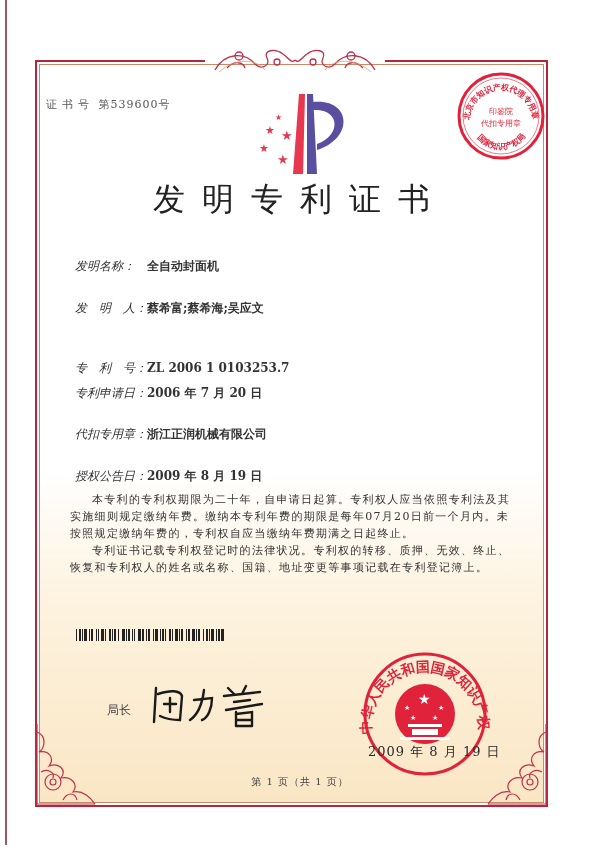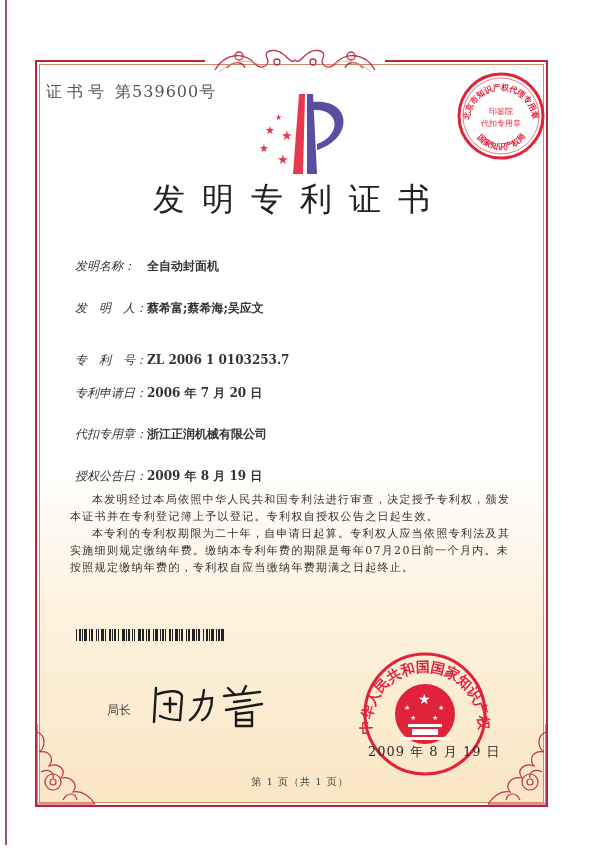--- a/index.html
+++ b/index.html
@@ -21,21 +21,21 @@
     box-sizing: border-box;
   }
   .top-ornament {
     position: absolute; left: 205px; top: 44px; width: 180px; height: 32px;
   }
   .corner { position: absolute; width: 70px; height: 90px; }
   .corner.bl { left: 33px; top: 722px; }
   .corner.br { left: 480px; top: 722px; transform: scaleX(-1); }
 
   .cert-no {
-    position: absolute; left: 46px; top: 82px; font-size: 16px; color: #555;
+    position: absolute; left: 46px; top: 97px; font-size: 11px; color: #555;
     letter-spacing: 1px;
   }
   .cert-no .label { letter-spacing: 5px; }
 
   .seal-top {
     position: absolute; left: 455px; top: 70px; width: 92px; height: 92px;
   }
   .logo { position: absolute; left: 255px; top: 90px; width: 100px; height: 90px; }
 
   .title {
@@ -159,36 +159,36 @@
 </svg>
 
 <div class="title">发明专利证书</div>
 
 <div class="field" style="top:258px;">
   <span class="k">发明名称：</span><span class="v">全自动封面机</span>
 </div>
 <div class="field" style="top:300px;">
   <span class="k">发　明　人：</span><span class="v">蔡希富;蔡希海;吴应文</span>
 </div>
-<div class="field" style="top:352px;">
+<div class="field" style="top:360px;">
   <span class="k">专　利　号：</span><span class="v">ZL 2006 1 0103253.7</span>
 </div>
 <div class="field" style="top:385px;">
   <span class="k">专利申请日：</span><span class="v">2006 年 7 月 20 日</span>
 </div>
 <div class="field" style="top:426px;">
   <span class="k">代扣专用章：</span><span class="v">浙江正润机械有限公司</span>
 </div>
 <div class="field" style="top:468px;">
   <span class="k">授权公告日：</span><span class="v">2009 年 8 月 19 日</span>
 </div>
 
 <div class="body-text">
-  <p>本发明经过本局依照中华人民共和国专利法进行审查，决定授予专利权，颁发本证书并在专利登记簿上予以登记。专利权自授权公告之日起生效。</p>
   <p>本专利的专利权期限为二十年，自申请日起算。专利权人应当依照专利法及其实施细则规定缴纳年费。缴纳本专利年费的期限是每年07月20日前一个月内。未按照规定缴纳年费的，专利权自应当缴纳年费期满之日起终止。</p>
+  <p>专利证书记载专利权登记时的法律状况。专利权的转移、质押、无效、终止、恢复和专利权人的姓名或名称、国籍、地址变更等事项记载在专利登记簿上。</p>
 </div>
 
 <div class="barcode">
   <span style="width:1px;margin-right:2px"></span>
     <span style="width:2px;margin-right:1px"></span>
     <span style="width:1px;margin-right:1px"></span>
     <span style="width:3px;margin-right:2px"></span>
     <span style="width:1px;margin-right:1px"></span>
     <span style="width:2px;margin-right:3px"></span>
     <span style="width:1px;margin-right:1px"></span>

